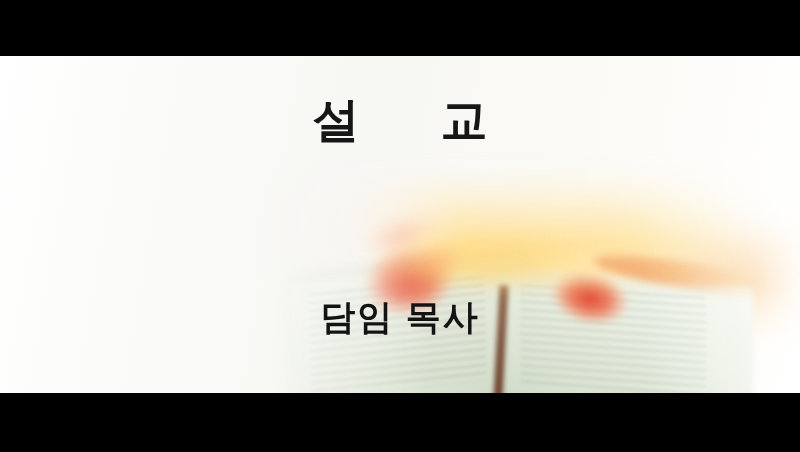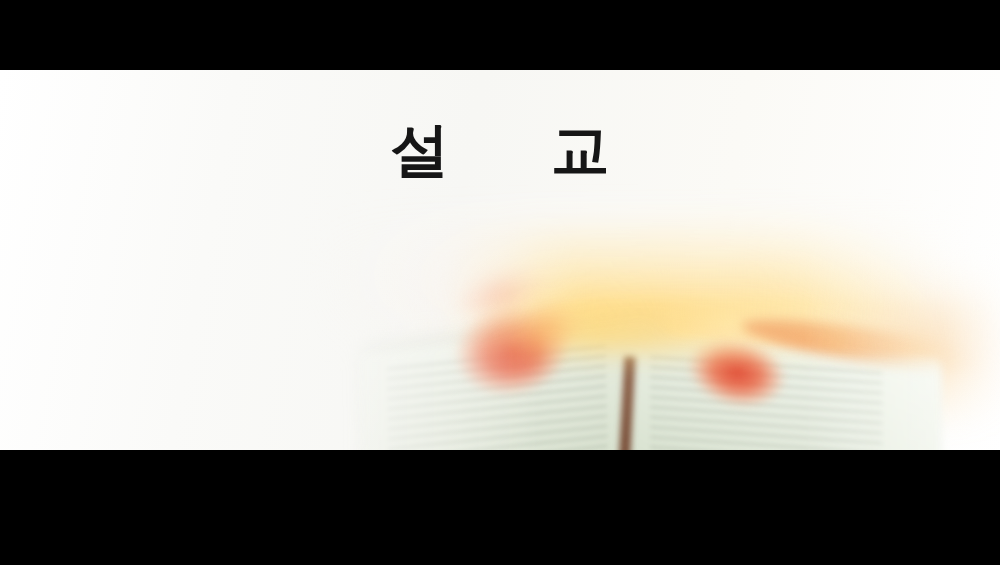--- a/index.html
+++ b/index.html
@@ -7,23 +7,23 @@
     padding: 0;
     background: #000;
   }
   body {
     font-family: "Liberation Sans", sans-serif;
   }
 
   #frame {
     position: relative;
     width: 800px;
-    height: 360px;
+    height: 452px;
     overflow: hidden;
-    background: #ec4899;
+    background: #bef264;
   }
 
   
   .letterbox {
     position: absolute;
     left: 0;
     width: 800px;
     background: #000000;
     z-index: 40;
   }
@@ -288,19 +288,20 @@
       <div id="petal-pink"></div>
       <div id="flower-left"></div>
       <div id="flower-right"></div>
       <div id="stem-ribbon"></div>
       <div id="light-streaks"></div>
       <div id="photo-haze"></div>
     </div>
 
     <div id="text-block">
       <div id="sermon-title">설  교</div>
+      <div id="speaker-role">담임 목사</div>
     </div>
 
   </div>
 
   <div class="letterbox" id="letterbox-bottom"></div>
 
 </div>
 
 </body></html>

